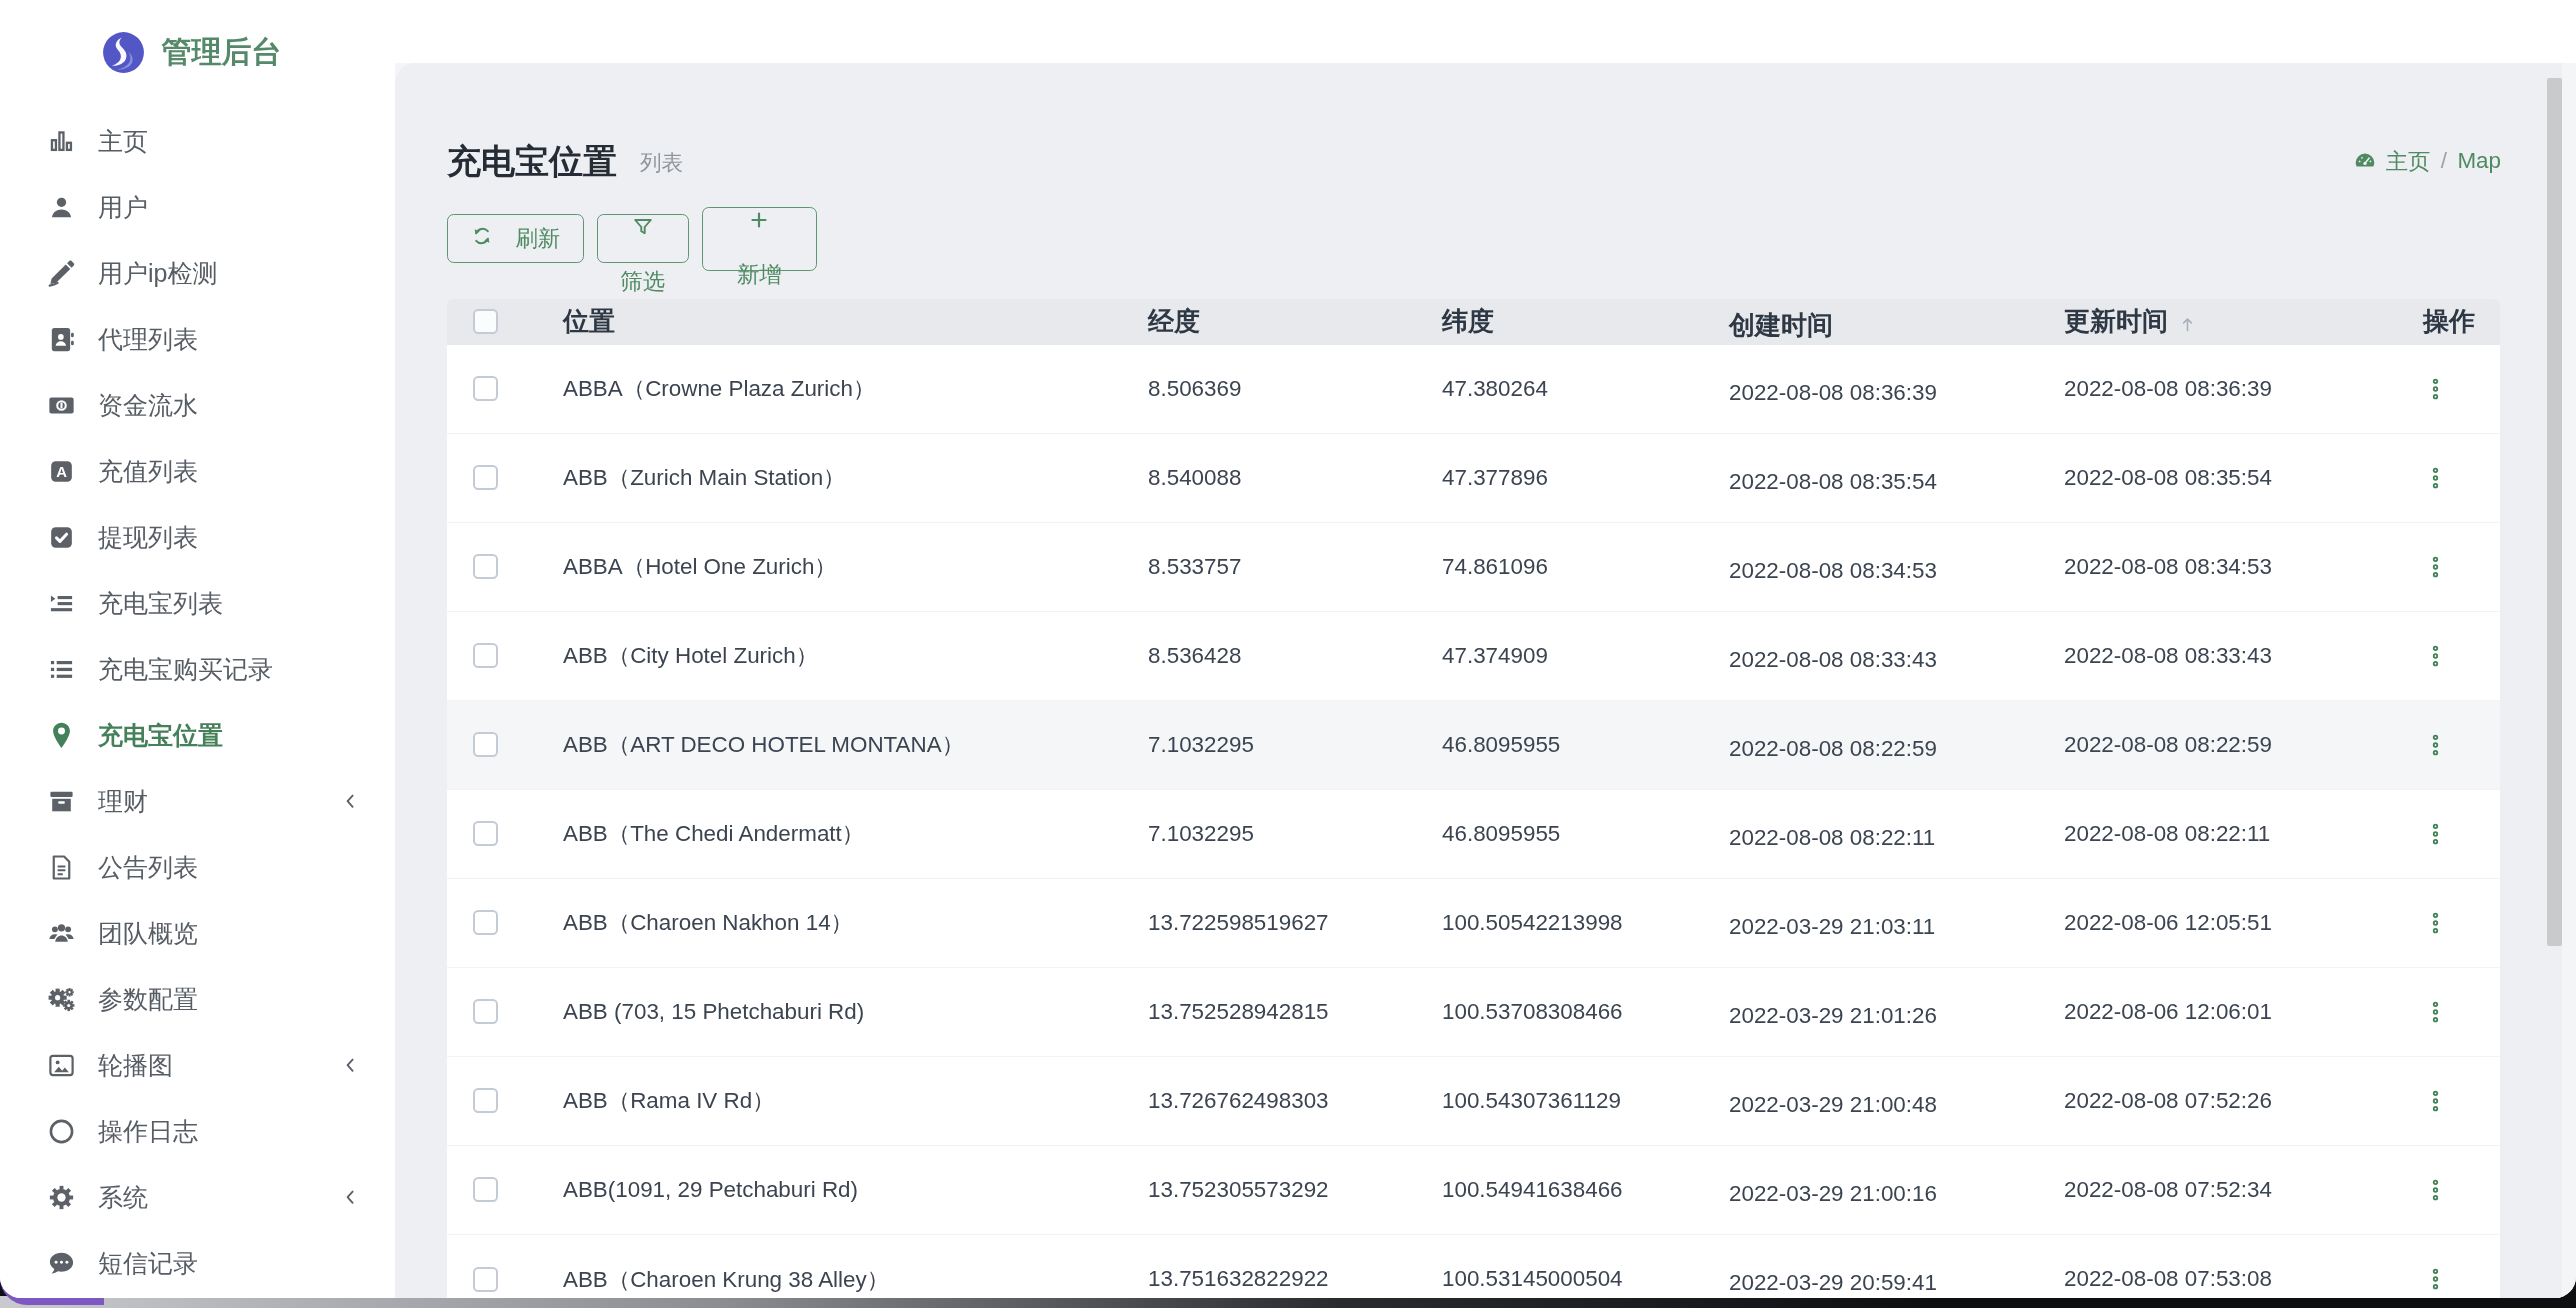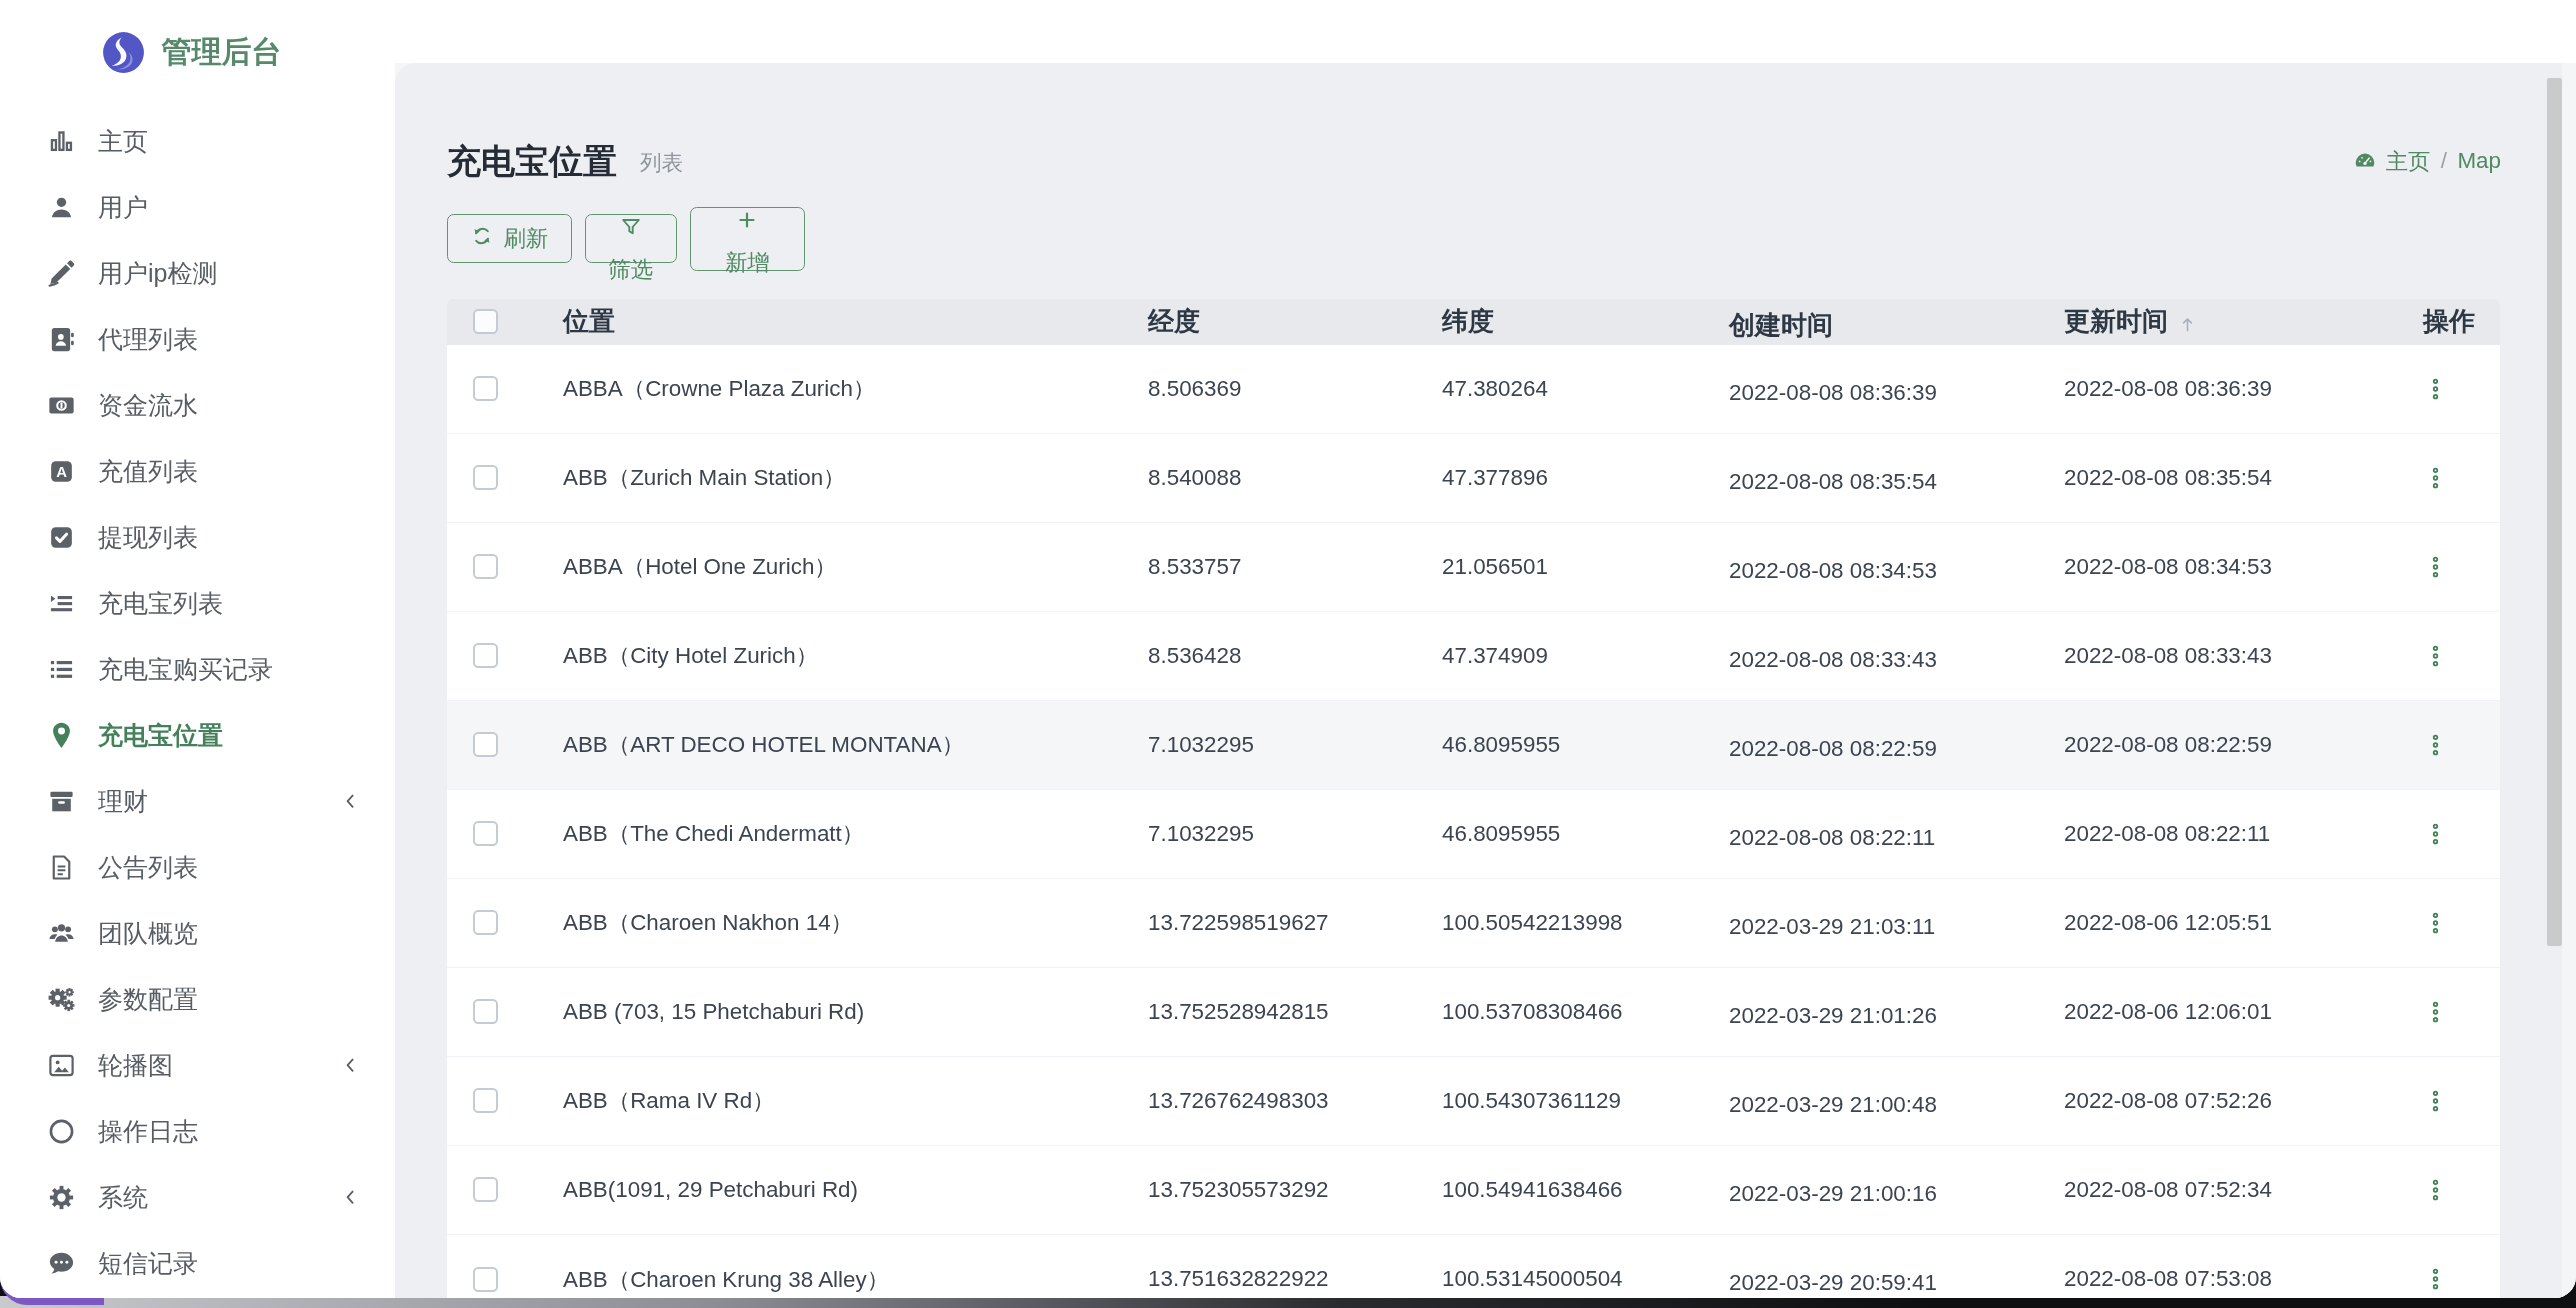--- a/index.html
+++ b/index.html
@@ -41,21 +41,21 @@
   .page-title { font-size:34px; font-weight:600; color:#252c35; line-height:1.2; }
   .page-subtitle { margin-left:23px; margin-bottom:4.5px; font-size:21.6px; color:#8f959d; }
   .breadcrumb { display:flex; align-items:center; margin-top:4.5px; font-size:22.4px; }
   .breadcrumb .bc-icon { width:24px; height:24px; margin-right:9px; color:#4f8a63; }
   .breadcrumb .bc-icon svg { width:24px; height:24px; }
   .bc-home { color:#4f8a63; cursor:pointer; }
   .bc-sep { color:#9aa1a9; margin:0 10.4px; }
   .bc-current { color:#4f8a63; }
 
   .toolbar { margin-top:25px; display:flex; align-items:center; }
-  .btn { display:inline-flex; align-items:center; gap:9px; height:49px; padding:0 22.4px;
+  .btn { display:inline-flex; align-items:center; gap:21px; height:49px; padding:0 22.4px;
     border:1.5px solid #5f9671; border-radius:6.7px; background:transparent; color:#4f8a63;
     font-size:22.4px; font-family:inherit; cursor:pointer; }
   .btn + .btn { margin-left:13.4px;flex-direction:column; }
   .btn svg { width:24px; height:24px; }
   .btn-add { margin-left:auto; height:64px; padding:0 34px; }
 
   
   .table { margin-top:28px; width:2053px; }
   .thead { display:flex; align-items:center; height:46px; background:#e7e9ed;
     border-radius:6px 6px 0 0; font-size:26px; font-weight:700; color:#2e3844; }
@@ -460,21 +460,21 @@
                       </g>
                     </svg></span>
                 </div>
               </div>
               <div class="trow">
                 <div class="cell c-cb">
                   <span class="checkbox"></span>
                 </div>
                 <div class="cell c-loc">ABBA（Hotel One Zurich）</div>
                 <div class="cell c-lng">8.533757</div>
-                <div class="cell c-lat">21.056501</div>
+                <div class="cell c-lat">74.861096</div>
                 <div class="cell c-created">2022-08-08 08:34:53</div>
                 <div class="cell c-updated">2022-08-08 08:34:53</div>
                 <div class="cell c-ops">
                   <span class="dots"><svg viewBox="0 0 24 24">
                       <g fill="none" stroke="currentColor" stroke-width="1.7">
                         <circle cx="12" cy="4.6" r="1.7"></circle>
                         <circle cx="12" cy="12" r="1.7"></circle>
                         <circle cx="12" cy="19.4" r="1.7"></circle>
                       </g>
                     </svg></span>

